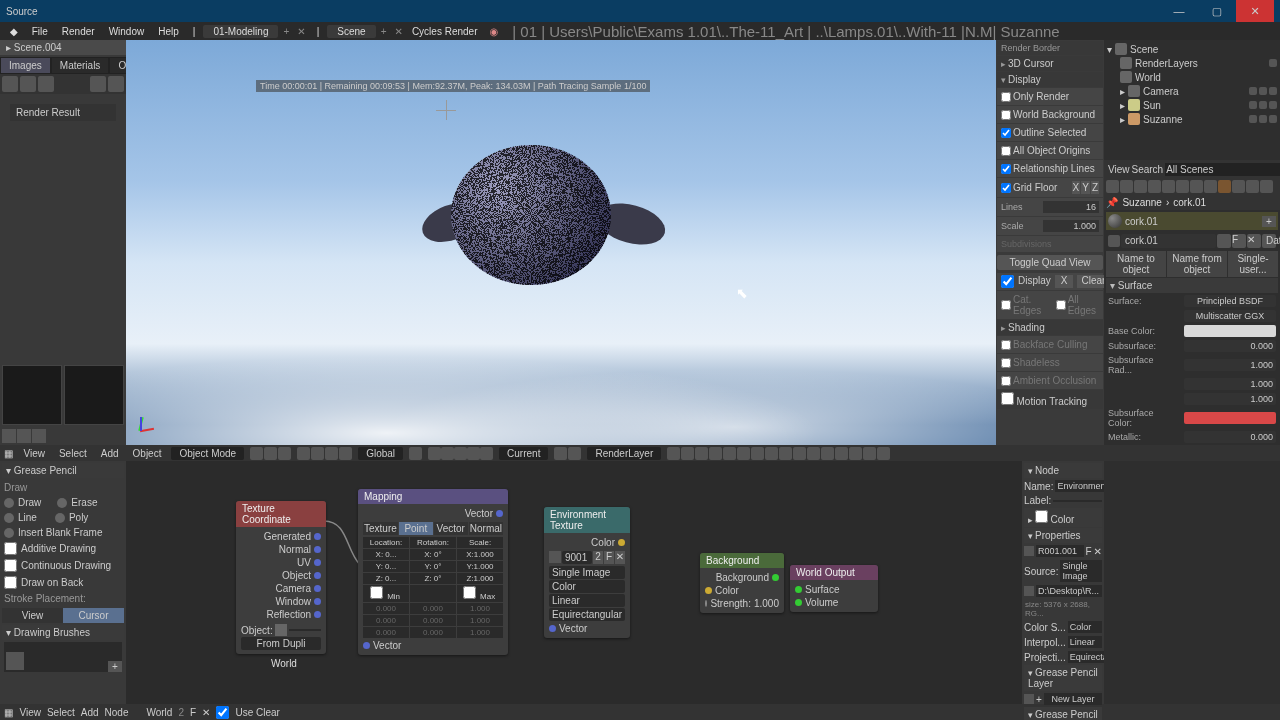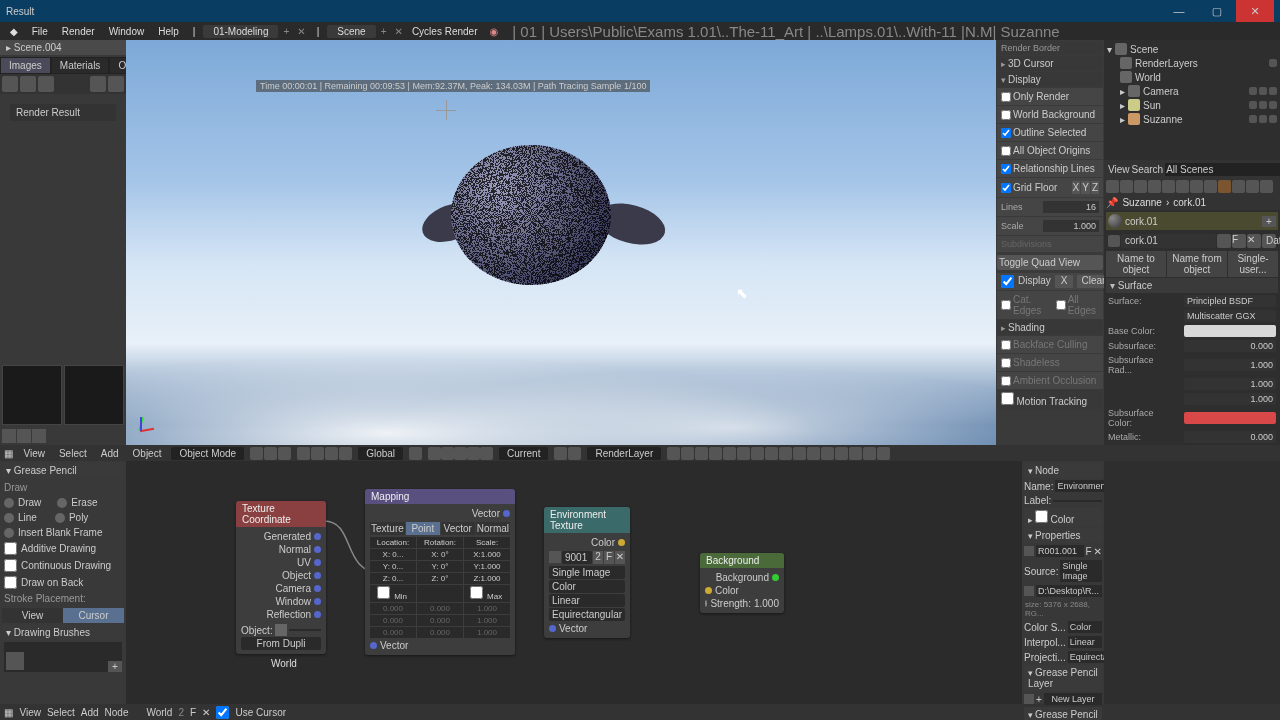--- a/index.html
+++ b/index.html
@@ -47,21 +47,21 @@
 .axis-gizmo .b{position:absolute;width:2px;height:14px;background:#44d;bottom:6px;left:6px}
 .mouseptr{position:absolute;top:245px;left:610px;font-size:14px;color:#fff}
 
 .n-panel{width:108px;background:#3a3a3a;display:flex;flex-direction:column;gap:1px;overflow:hidden;padding:1px}
 .np-sec{background:#454545;padding:2px 4px;font-size:9px;color:#bbb;position:relative}
 .np-sec.hdr{background:#383838;color:#999}
 .np-row{display:flex;align-items:center;gap:2px;padding:1px 0}
 .np-row label{flex:0 0 40px;color:#aaa;font-size:9px}
 .np-row .val{flex:1;background:#333;padding:1px 3px;text-align:right;font-size:9px}
 .np-row input[type=checkbox]{width:10px;height:10px}
-.np-btn{background:#555;padding:2px;text-align:left;margin:2px 0;border-radius:2px}
+.np-btn{background:#555;padding:2px;text-align:center;margin:2px 0;border-radius:2px}
 .np-axis{display:flex;gap:1px}
 .np-axis span{flex:1;background:#555;text-align:center;padding:1px}
 
 .outliner-col{width:176px;background:#2e2e2e;display:flex;flex-direction:column}
 .outliner{height:120px;overflow:hidden;padding:2px}
 .ol-row{display:flex;align-items:center;padding:1px;gap:3px}
 .ol-row .icon{width:12px;height:12px;background:#666;border-radius:2px}
 .ol-row .dots{margin-left:auto;display:flex;gap:2px}
 .ol-row .dots span{width:8px;height:8px;background:#555;border-radius:2px}
 .ol-search{background:#333;height:18px;display:flex;align-items:center;padding:0 4px;gap:2px}
@@ -73,21 +73,21 @@
 .prop-body{flex:1;overflow:hidden;padding:2px;display:flex;flex-direction:column;gap:1px}
 .prop-breadcrumb{display:flex;gap:4px;padding:2px;background:#333}
 .prop-breadcrumb span{color:#ddd}
 .mat-slot{background:#2a2a2a;padding:2px;display:flex;align-items:center;gap:3px}
 .mat-ball{width:14px;height:14px;border-radius:50%;background:radial-gradient(circle at 30% 30%,#888,#333)}
 .mat-actions{display:flex;gap:1px;padding:2px;align-items:center}
 .mat-actions div{width:14px;height:14px;background:#555;border-radius:2px}
 .prop-sec{background:#3a3a3a;padding:2px 4px;color:#bbb}
 .prop-row{display:flex;align-items:center;padding:1px 2px;gap:4px}
 .prop-row label{flex:0 0 72px;font-size:9px;color:#aaa}
-.prop-row .field{flex:1;background:#333;padding:1px 3px;font-size:9px;text-align:left;border-radius:2px}
+.prop-row .field{flex:1;background:#333;padding:1px 3px;font-size:9px;text-align:center;border-radius:2px}
 .prop-row .num{text-align:right}
 .color-swatch{flex:1;height:12px;border-radius:2px}
 
 .vp-header{height:16px;background:#333;display:flex;align-items:center;padding:0 4px;gap:6px;font-size:9px}
 .vp-header .hbtn{padding:0 4px;color:#ccc}
 .vp-header .field{background:#222;padding:1px 8px;border-radius:2px}
 .vp-header .iconset{display:flex;gap:1px}
 .vp-header .iconset div{width:13px;height:13px;background:#555;border-radius:2px}
 
 .bottom-area{display:flex;height:243px;background:#232323}
@@ -134,21 +134,21 @@
 .props-right{width:176px;background:#2e2e2e}
 
 .node-header{height:16px;background:#333;display:flex;align-items:center;padding:0 4px;gap:6px;font-size:9px}
 
 .world-label{position:absolute;left:145px;bottom:35px;color:#ddd;font-size:10px}
 </style>
 </head>
 <body>
 
 <div class="titlebar">
-  <span>Result</span>
+  <span>Source</span>
   <div class="spacer"></div>
   <div class="wbtn">—</div>
   <div class="wbtn">▢</div>
   <div class="wbtn" style="background:#c33">✕</div>
 </div>
 
 <div class="menubar">
   <span>◆</span>
   <span>File</span>
   <span>Render</span>
@@ -591,21 +591,21 @@
           </div>
         <div class="objfield">
             <span>Object:</span>
             <div class="cube"></div>
             <div class="drop"></div>
           </div>
         <div class="nfield" style="text-align:center">From Dupli</div>
       </div>
     </div>
 
-    <div class="node" style="left:239px;top:28px;width:150px">
+    <div class="node" style="left:232px;top:28px;width:150px">
       <div class="node-hdr hdr-vec">Mapping</div>
       <div class="node-body">
         <div class="sock out">
             <span>Vector</span>
             <span class="dot vec"></span>
           </div>
         <div class="ntabs">
             <span>Texture</span>
             <span class="active">Point</span>
             <span>Vector</span>
@@ -695,20 +695,33 @@
             <span>Color</span>
           </div>
         <div class="sock">
             <span class="dot"></span>
             <span>Strength:</span>
             <span style="margin-left:auto">1.000</span>
           </div>
       </div>
     </div>
 
+    <div class="node" style="left:664px;top:104px;width:88px">
+      <div class="node-hdr hdr-out">World Output</div>
+      <div class="node-body">
+        <div class="sock">
+            <span class="dot" style="background:#3c3"></span>
+            <span>Surface</span>
+          </div>
+        <div class="sock">
+            <span class="dot" style="background:#3c3"></span>
+            <span>Volume</span>
+          </div>
+      </div>
+    </div>
 
     <div class="world-label">World</div>
   </div>
 
   <div class="right-node-panel">
     <div class="rnp-sec">▾ <span>Node</span></div>
     <div class="rnp-row">
         <span>Name:</span>
         <div class="f">Environmen...</div>
       </div>
@@ -771,21 +784,21 @@
   <div class="iconset">
       <div></div>
       <div style="background:#7a5530"></div>
       <div></div>
     </div>
   <span class="field">World</span>
   <span style="color:#888">2</span>
     <span>F</span>
     <span>✕</span>
   <input type="checkbox" checked="" style="">
-    <span>Use Cursor</span>
+    <span>Use Clear</span>
   <div class="iconset">
       <div></div>
       <div></div>
     </div>
   <div class="iconset">
       <div></div>
       <div></div>
       <div></div>
     </div>
 </div>

